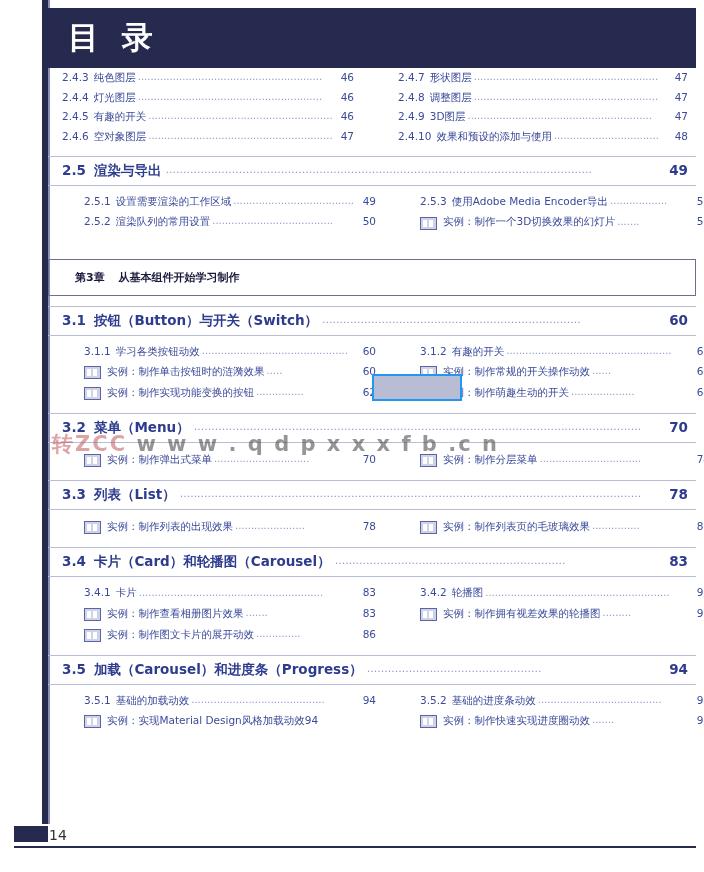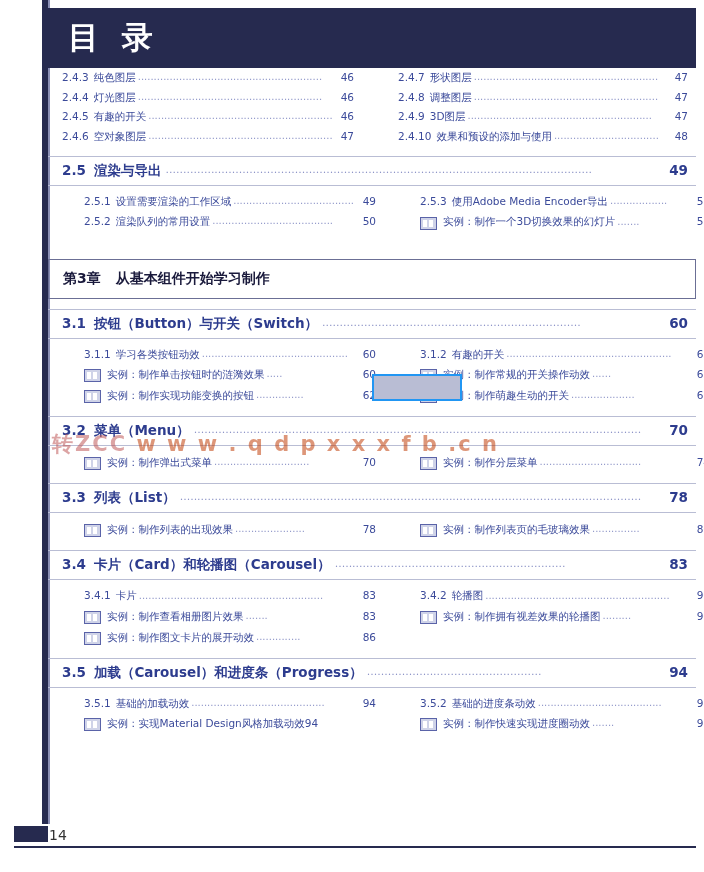--- a/index.html
+++ b/index.html
@@ -148,22 +148,22 @@
     font-size: 11px;
     font-weight: normal;
     margin: 0 4px;
     position: relative;
     top: -2px;
   }
   
   .chapter-box {
     border: 1px solid #6b6f95;
     margin: 26px 0 6px 0;
-    padding: 10px 14px;
-    font-size: 14px;
+    padding: 10px 26px;
+    font-size: 11px;
     font-weight: bold;
     color: #1a1a3c;
   }
   .chapter-box .ch-num { margin-right: 10px; }
 
   
   .sel-box {
     position: absolute;
     left: 372px;
     top: 374px;
@@ -181,21 +181,21 @@
     width: 600px;
     font-size: 21px;
     font-weight: bold;
     color: #9a9ab5;
     opacity: 0.55;
     letter-spacing: 2px;
     white-space: nowrap;
     pointer-events: none;
   }
   .watermark .red { color: #c05a5a; }
-  .watermark .blue { color: #c2410c; }
+  .watermark .blue { color: #404040; }
 
   
   .footer-bar {
     position: absolute;
     left: 0;
     top: 824px;
     width: 704px;
     height: 48px;
     background: #ffffff;
   }

